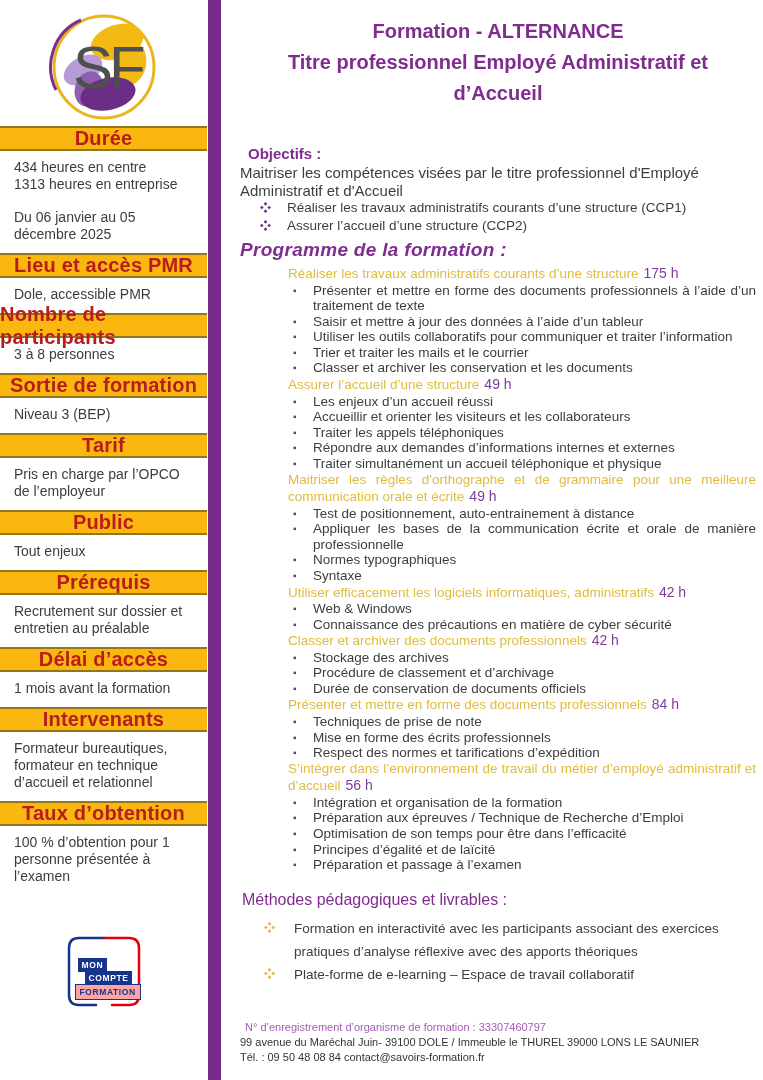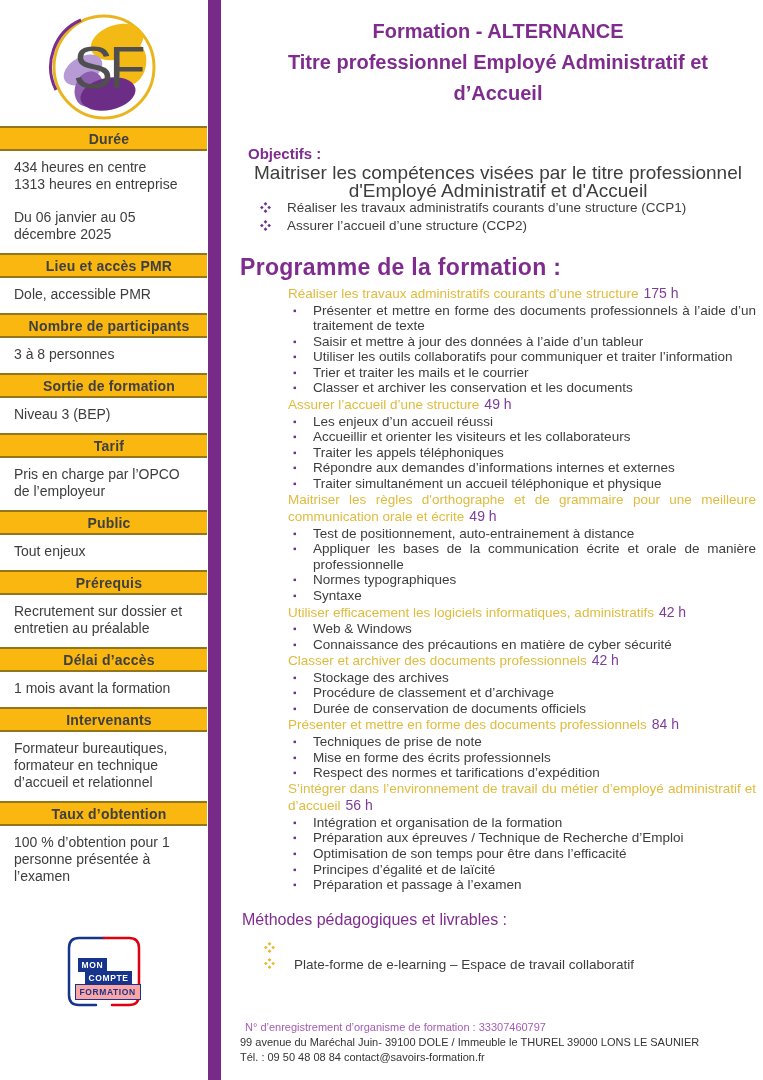--- a/index.html
+++ b/index.html
@@ -9,40 +9,40 @@
     margin:0 auto;
   }
   
   .sidebar{position:absolute;left:0;top:0;width:207px;}
   .logo-wrap{padding-top:12px;display:flex;justify-content:center;height:114px;}
   .divider{position:absolute;left:208px;top:0;width:13px;height:1080px;background:var(--purple-bar,#772a87);}
   .side-bar{
     box-sizing:border-box;height:25px;background:var(--yellow-bar,#f9b70f);
     border-top:2px solid var(--yellow-bar-border,#93761c);border-bottom:2px solid var(--yellow-bar-border,#93761c);
     display:flex;align-items:center;justify-content:center;
-    font-size:14px;font-weight:bold;color:#404040;letter-spacing:.2px;padding-left:11px;
+    font-size:20px;font-weight:bold;color:#b91c1c;letter-spacing:.2px;
   }
   .side-body{padding:8px 10px 10px 14px;font-size:14px;line-height:17px;color:#3d3d3d;}
   .side-line:empty{height:16px;}
   .mcf{position:relative;width:80px;height:74px;margin:40px auto 0 auto;}
   .mcf svg{position:absolute;left:0;top:0;}
   .mcf-box{position:absolute;font-size:8.5px;font-weight:bold;letter-spacing:.6px;padding:2px 4px;white-space:nowrap;}
   .mcf-mon{left:14px;top:23px;background:var(--mcf-blue,#16348c);color:#fff;}
   .mcf-compte{left:21px;top:36px;background:var(--mcf-blue,#16348c);color:#fff;}
   .mcf-formation{left:11px;top:49px;background:#fca5a5;color:var(--mcf-blue,#16348c);border:1.5px solid var(--mcf-blue,#16348c);}
   
   .main{position:absolute;left:240px;top:0;width:516px;}
   .title{margin-top:16px;text-align:center;font-size:20px;font-weight:bold;
          color:var(--purple-heading,#7f2c8e);line-height:31px;}
   .h-obj{margin:36px 0 2px 8px;font-size:15px;font-weight:bold;color:var(--purple-heading,#7f2c8e);}
-  .intro{font-size:19px;line-height:17.5px;color:#3d3d3d;text-align:center;}
+  .intro{font-size:15px;line-height:17.5px;color:#3d3d3d;}
   .obj-item,.met-item{display:flex;font-size:13.5px;color:#3d3d3d;}
   .obj-item{padding-left:20px;line-height:18px;}
   .obj-item .bullet{flex:0 0 27px;color:var(--purple-bullet,#6d3191);padding-top:3px;}
-  .h-prog{margin:19px 0 4px 0;font-size:23px;font-weight:bold;color:var(--purple-heading,#7f2c8e);letter-spacing:.3px;}
+  .h-prog{margin:4px 0 4px 0;font-size:19px;font-weight:bold;color:var(--purple-heading,#7f2c8e);letter-spacing:.3px;font-style:italic;}
   .module-title{
     margin-left:48px;font-size:13.5px;line-height:16.5px;text-align:justify;
     color:var(--yellow-module,#e5c143);
   }
   .module-title .mt-hours{color:var(--purple-hours,#7d3c98);font-size:14px;margin-left:5px;}
   .prog-item{display:flex;padding-left:53px;font-size:13.5px;line-height:15.6px;}
   .prog-item .sq{flex:0 0 20px;font-size:10px;color:var(--purple-bullet,#5b2a7d);line-height:15.6px;}
   .prog-item .pi-text{flex:1;text-align:justify;color:#3d3d3d;}
   .h-met{margin:18px 0 8px 2px;font-size:16px;font-weight:normal;color:var(--purple-heading,#7f2c8e);}
   .met-item{padding-left:24px;line-height:23px;}
@@ -407,20 +407,21 @@
       </div>
 
     <div class="h-met">Méthodes pédagogiques et livrables :</div>
 
       <div class="met-item">
         <span class="bullet">
           <svg width="11" height="11" viewBox="0 0 12 12" fill="currentColor">
             <path d="M6 0 8 2 6 4 4 2Z M10 4 12 6 10 8 8 6Z M6 8 8 10 6 12 4 10Z M2 4 4 6 2 8 0 6Z"></path>
           </svg>
         </span>
+        <span class="mi-text">Formation en interactivité avec les participants associant des exercices pratiques d’analyse réflexive avec des apports théoriques</span>
       </div>
 
       <div class="met-item">
         <span class="bullet">
           <svg width="11" height="11" viewBox="0 0 12 12" fill="currentColor">
             <path d="M6 0 8 2 6 4 4 2Z M10 4 12 6 10 8 8 6Z M6 8 8 10 6 12 4 10Z M2 4 4 6 2 8 0 6Z"></path>
           </svg>
         </span>
         <span class="mi-text">Plate-forme de e-learning – Espace de travail collaboratif</span>
       </div>

